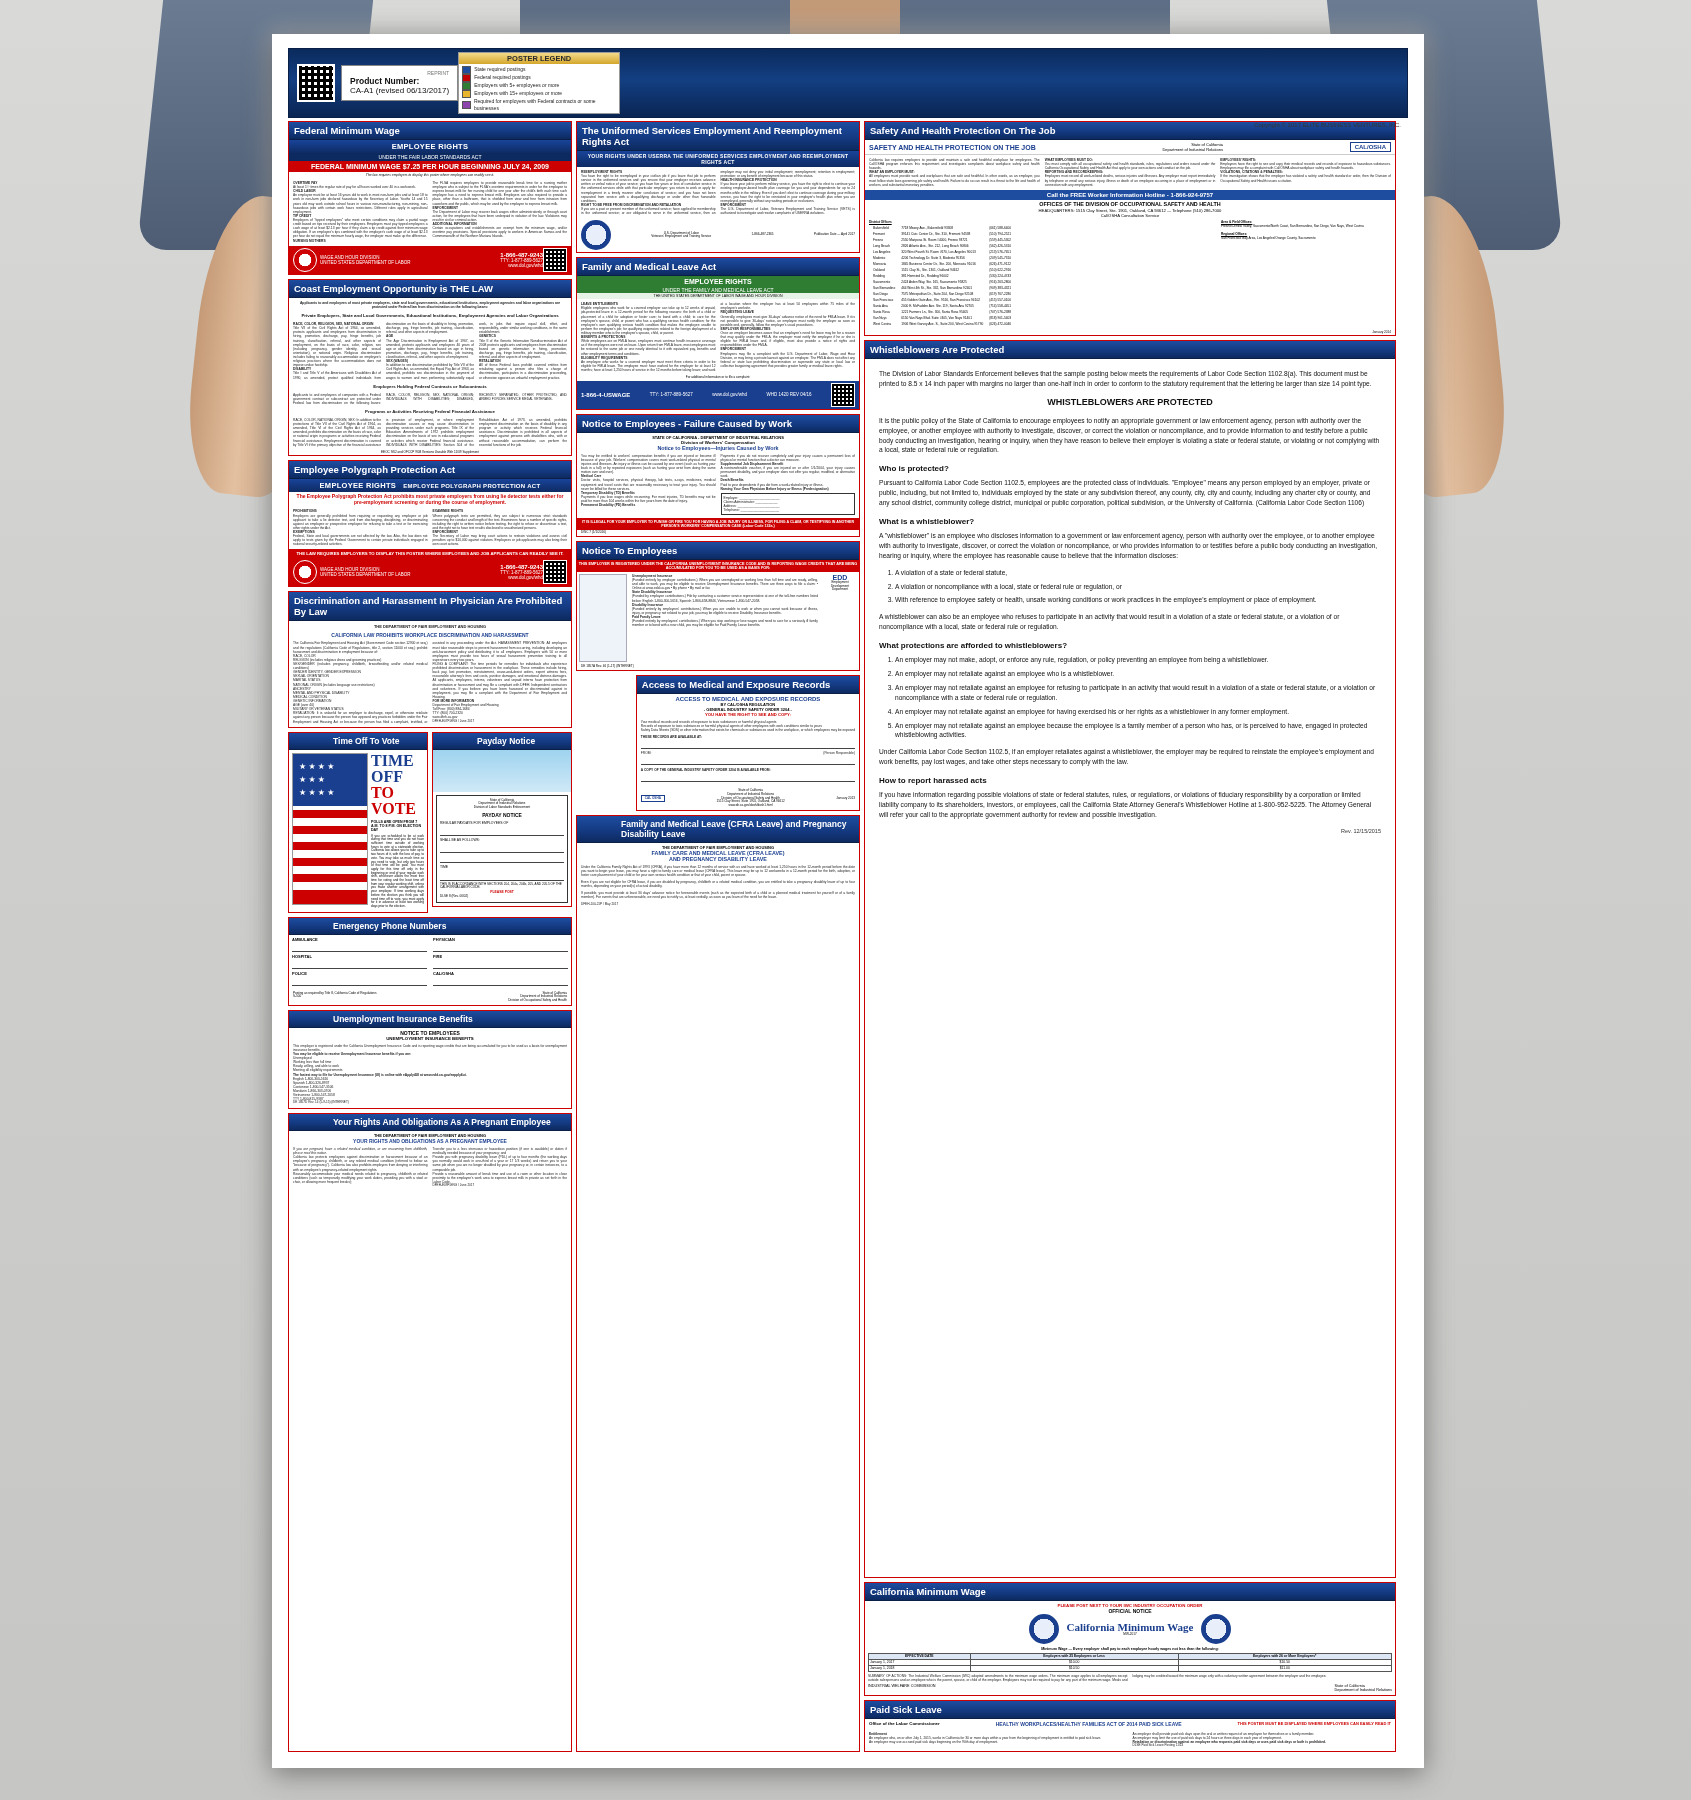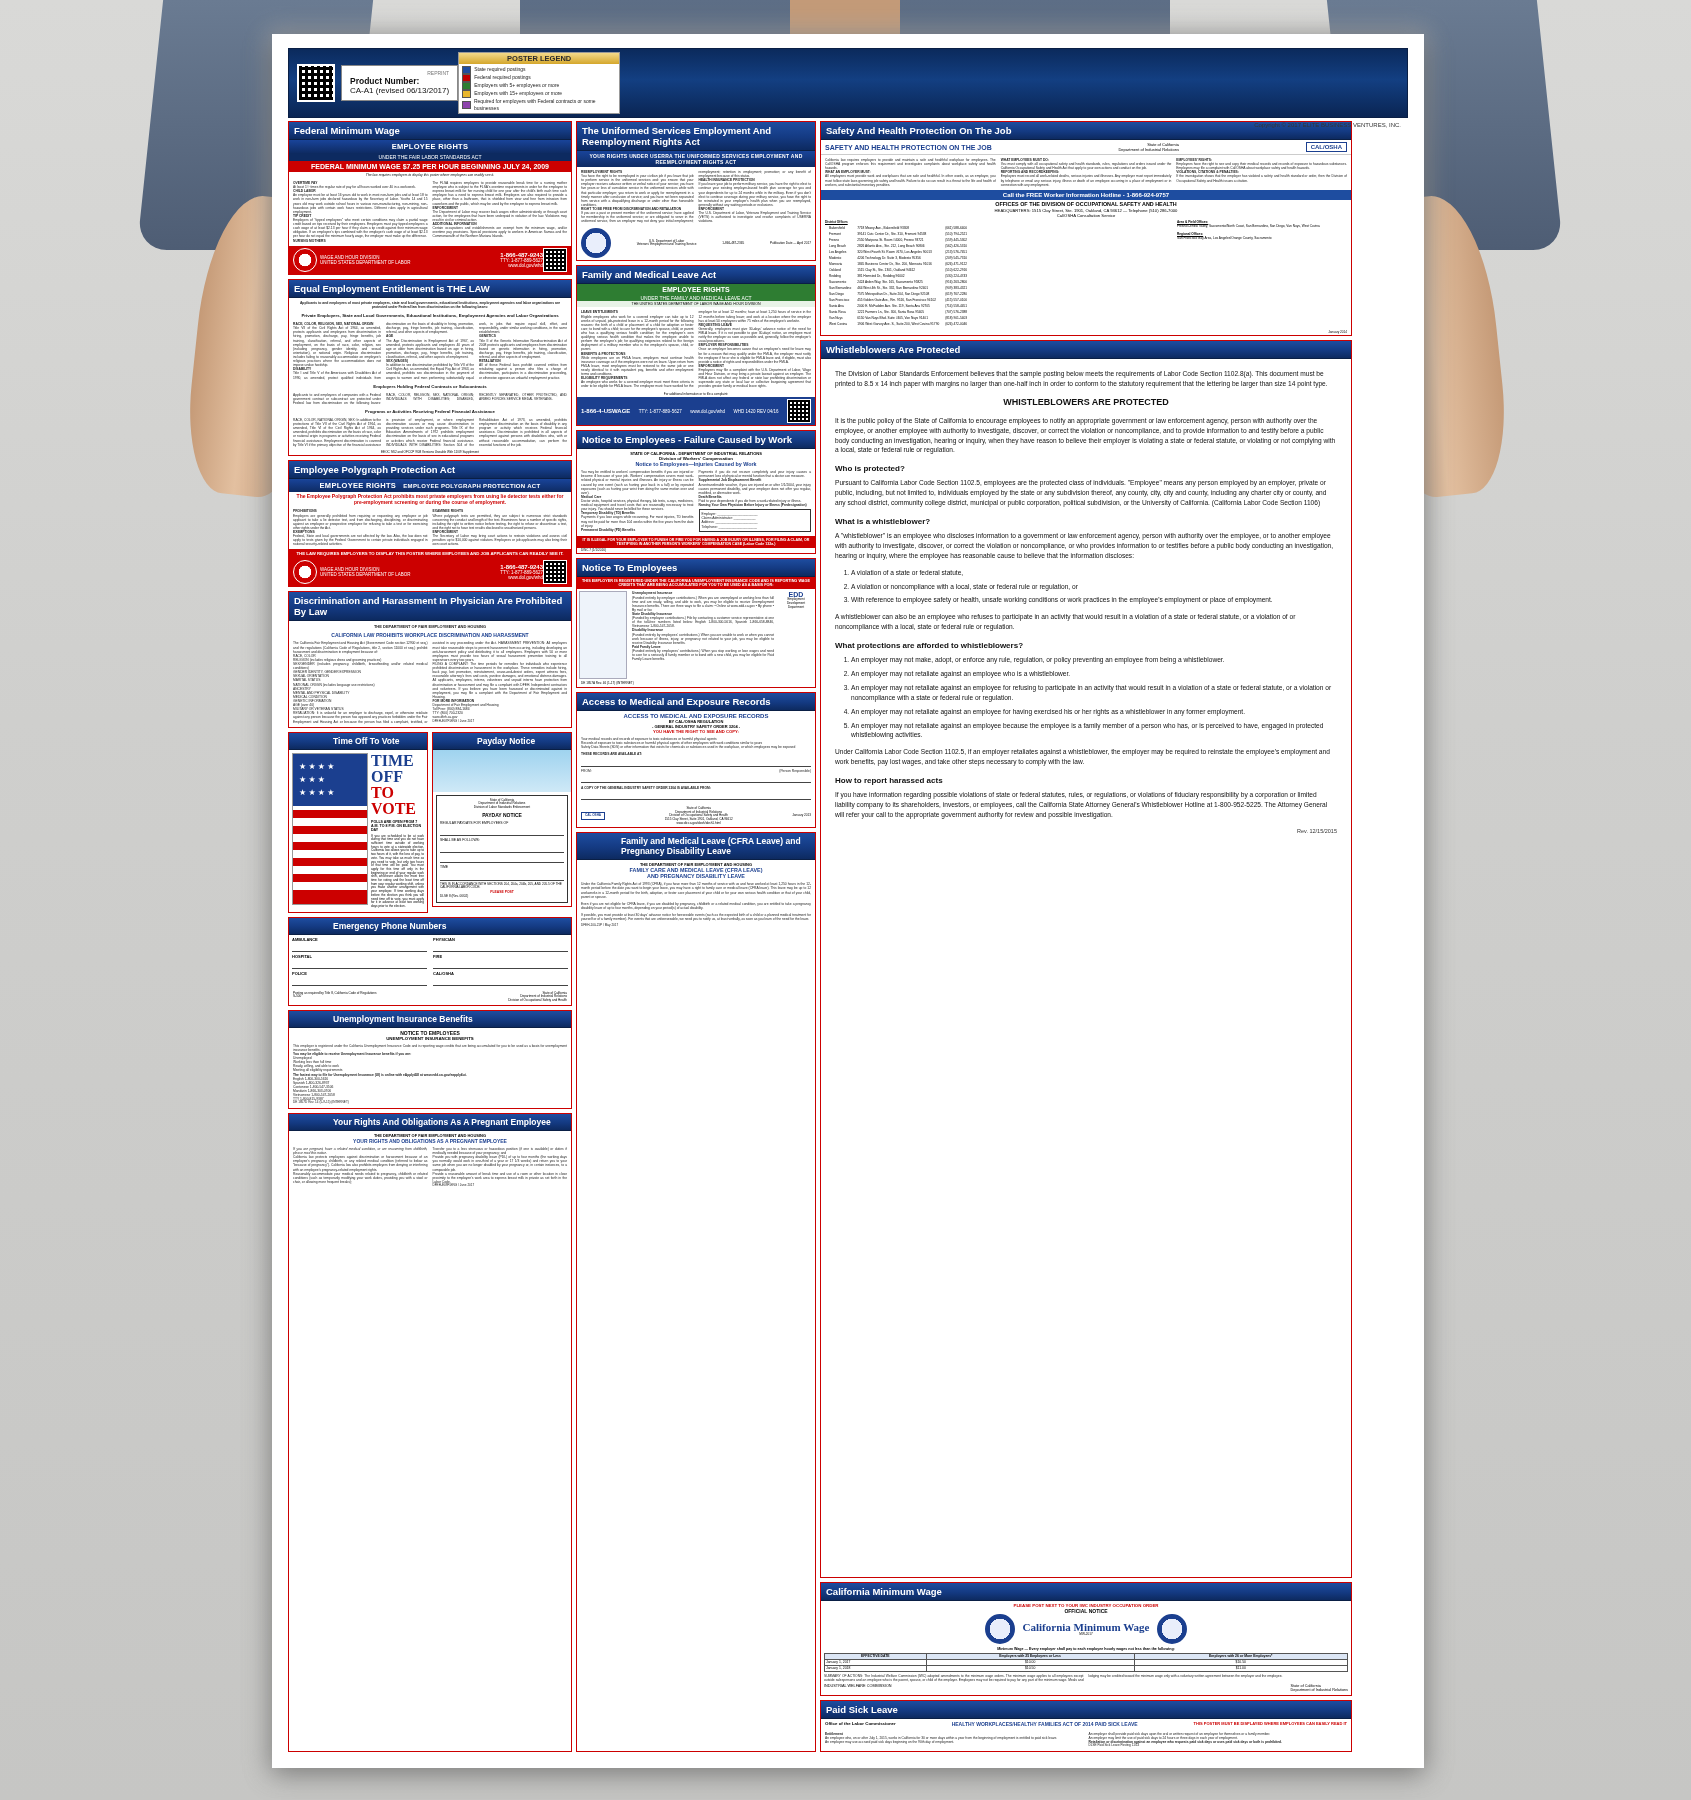--- a/index.html
+++ b/index.html
@@ -65,21 +65,21 @@
   .legend h4{margin:0;background:linear-gradient(180deg,#f3d98a,#d4a72c);font-size:7.5px;text-align:center;padding:1px 0;color:#2b2b2b;}
   .legend .rows{padding:2px 3px;font-size:5px;line-height:1.35;color:#222;}
   .legend .row{display:flex;align-items:center;gap:3px;}
   .sw{width:7px;height:6px;display:inline-block;border:1px solid #555;}
   .copyright{position:absolute;right:6px;bottom:-11px;font-size:6px;color:#333;}
 
   
   .body{flex:1;display:flex;gap:4px;padding:0 6px 6px 6px;}
   .col{display:flex;flex-direction:column;gap:4px;}
   .col1{width:284px;}
-  .col2{width:240px;}
+  .col2{width:284px;align-items:flex-end;}
   .col3{width:532px;display:flex;flex-direction:row;gap:4px;}
   .col3a{width:264px;display:flex;flex-direction:column;gap:4px;}
 
   .panel{border:1.6px solid #c00;background:#fff;display:flex;flex-direction:column;overflow:hidden;}
   .ph{
     background:linear-gradient(180deg,#1e4da0 0%,#143a82 55%,#0d2a60 100%);
     color:#fff;font-weight:bold;font-size:9.5px;padding:3px 5px;border-bottom:1px solid #0a1f45;
   }
   .ph.sm{font-size:8.5px;padding-left:44px;}
   .pc{padding:3px 4px;font-size:3.3px;line-height:1.25;color:#1a1a1a;text-align:justify;column-gap:5px;}
@@ -243,21 +243,21 @@
           <div style="text-align:right">
             <div class="phone">1-866-487-9243</div>
             <div>TTY: 1-877-889-5627</div>
             <div>www.dol.gov/whd</div>
           </div>
           <div class="qrsm"></div>
         </div>
       </div>
 
       <div class="panel">
-        <div class="ph">Equal Employment Entitlement is THE LAW</div>
+        <div class="ph">Coast Employment Opportunity is THE LAW</div>
         <div class="pc" style="font-size:3.4px;text-align:center;font-weight:bold">Applicants to and employees of most private employers, state and local governments, educational institutions, employment agencies and labor organizations are protected under Federal law from discrimination on the following bases:</div>
         <div class="sub">Private Employers, State and Local Governments, Educational Institutions, Employment Agencies and Labor Organizations</div>
         <div class="pc c3">
           <b>RACE, COLOR, RELIGION, SEX, NATIONAL ORIGIN</b>
           <div>Title VII of the Civil Rights Act of 1964, as amended, protects applicants and employees from discrimination in hiring, promotion, discharge, pay, fringe benefits, job training, classification, referral, and other aspects of employment, on the basis of race, color, religion, sex (including pregnancy, gender identity, and sexual orientation), or national origin. Religious discrimination includes failing to reasonably accommodate an employee's religious practices where the accommodation does not impose undue hardship.</div>
           <b>DISABILITY</b>
           <div>Title I and Title V of the Americans with Disabilities Act of 1990, as amended, protect qualified individuals from discrimination on the basis of disability in hiring, promotion, discharge, pay, fringe benefits, job training, classification, referral, and other aspects of employment.</div>
           <b>AGE</b>
           <div>The Age Discrimination in Employment Act of 1967, as amended, protects applicants and employees 40 years of age or older from discrimination based on age in hiring, promotion, discharge, pay, fringe benefits, job training, classification, referral, and other aspects of employment.</div>
           <b>SEX (WAGES)</b>

